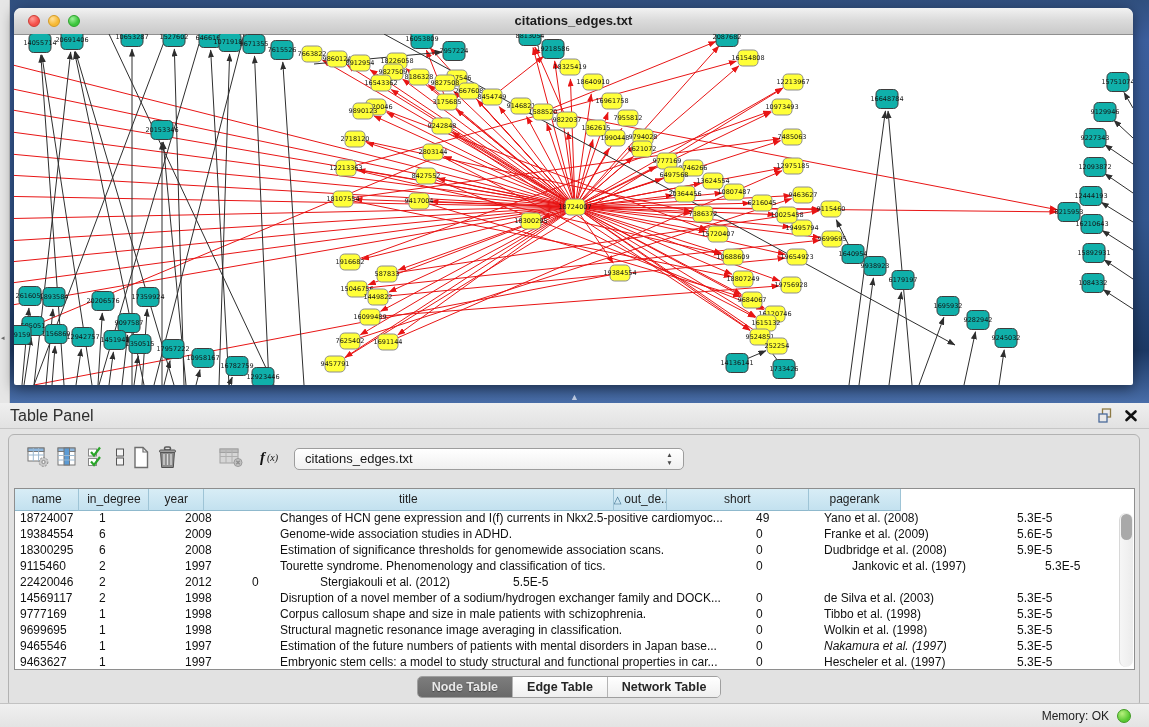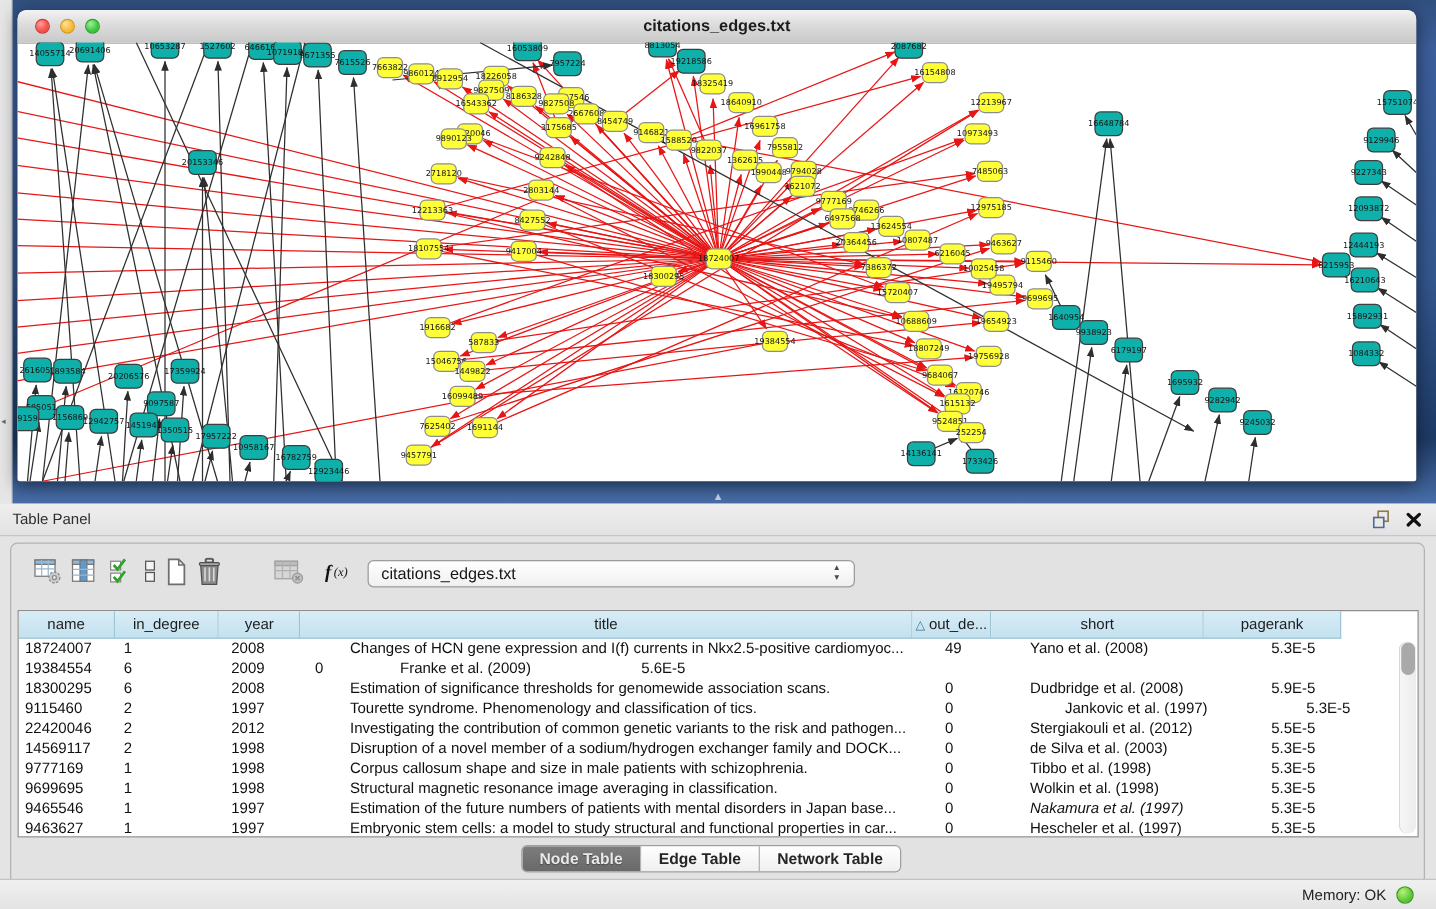--- a/index.html
+++ b/index.html
@@ -20,36 +20,36 @@
   #tl-min{left:34px;background:radial-gradient(circle at 35% 30%,#ffe09a,#f7b934 60%);border:1px solid #d59a23;}
   #tl-zoom{left:54px;background:radial-gradient(circle at 35% 30%,#9ef09a,#3dc63d 60%);border:1px solid #2ba32b;}
   #win-title{left:0;top:0;width:100%;height:26px;line-height:26px;text-align:center;
     font-size:13px;font-weight:bold;color:#1c1c1c;}
   #graph-svg{position:absolute;left:0;top:26px;}
   #divider-mark{left:560px;top:392px;color:#b9c6dd;font-size:9px;}
   
   #table-panel{left:0;top:403px;width:1149px;height:300px;background:#e4e4e4;}
   #panel-header{left:0;top:0;width:1149px;height:25px;background:linear-gradient(180deg,#efefef,#e2e2e2);
     border-bottom:1px solid #c6c6c6;}
-  #panel-title{left:10px;top:0;height:25px;line-height:25px;font-size:12px;color:#2e2e2e;}
+  #panel-title{left:10px;top:0;height:25px;line-height:25px;font-size:16px;color:#2e2e2e;}
   #float-icon{left:1098px;top:5px;width:16px;height:15px;}
   #close-icon{left:1124px;top:5px;width:14px;height:15px;}
   #panel-inset{left:8px;top:31px;width:1132px;height:271px;background:#e2e2e2;
     border:1px solid #b2b2b2;border-radius:6px 6px 3px 3px;box-sizing:border-box;}
   
   #toolbar{left:8px;top:9px;height:34px;width:1110px;}
   .tb-icon{position:absolute;top:2px;cursor:default;}
   #combo{left:277px;top:4px;width:390px;height:22px;background:linear-gradient(180deg,#ffffff,#f0f0f0);
     border:1px solid #9d9d9d;border-radius:5px;box-sizing:border-box;}
   #combo-label{left:10px;top:0;height:20px;line-height:20px;font-size:13px;color:#161616;}
   #combo-spin{right:9px;top:2px;width:9px;height:16px;font-size:6.5px;line-height:8px;color:#4a4a4a;text-align:center;}
   
   #tableblock{left:5px;top:53px;width:1121px;height:182px;background:#fff;border:1px solid #8e8e8e;
     box-sizing:border-box;overflow:hidden;}
-  #thead{position:absolute;left:0;top:0;height:22px;width:1058px;display:flex;}
+  #thead{position:absolute;left:0;top:0;height:22px;width:886px;display:flex;}
   .th{box-sizing:border-box;height:22px;line-height:21px;background:linear-gradient(180deg,#d8edf6,#c3e1ef);
     border-right:1px solid #9ec4d6;border-bottom:1px solid #8fb9cd;
     font-size:12px;color:#1d1d1d;text-align:center;overflow:hidden;white-space:nowrap;}
   .th .sort-tri{font-size:10px;color:#3c6f8e;margin-right:3px;}
   #tbody{position:absolute;left:0;top:22px;width:1119px;}
   .tr{display:flex;height:16px;}
   .td{box-sizing:border-box;height:16px;line-height:15px;font-size:12px;color:#101010;
     overflow:hidden;white-space:nowrap;padding-left:5px;}
   .td.c3{padding-left:33px;}
   .td.c5{padding-left:8px;}
@@ -581,20 +581,21 @@
             <div class="td c2" style="width: 67px;">2008</div>
             <div class="td c3" style="width: 504px;">Changes of HCN gene expression and I(f) currents in Nkx2.5-positive cardiomyoc...</div>
             <div class="td c4" style="width: 65px;">49</div>
             <div class="td c5" style="width: 175px;">Yano et al. (2008)</div>
             <div class="td c6" style="width: 113px;">5.3E-5</div>
           </div>
           <div class="tr">
             <div class="td c0" style="width: 79px;">19384554</div>
             <div class="td c1" style="width: 86px;">6</div>
             <div class="td c2" style="width: 67px;">2009</div>
+            <div class="td c3" style="width: 504px;">Genome-wide association studies in ADHD.</div>
             <div class="td c4" style="width: 65px;">0</div>
             <div class="td c5" style="width: 175px;">Franke et al. (2009)</div>
             <div class="td c6" style="width: 113px;">5.6E-5</div>
           </div>
           <div class="tr">
             <div class="td c0" style="width: 79px;">18300295</div>
             <div class="td c1" style="width: 86px;">6</div>
             <div class="td c2" style="width: 67px;">2008</div>
             <div class="td c3" style="width: 504px;">Estimation of significance thresholds for genomewide association scans.</div>
             <div class="td c4" style="width: 65px;">0</div>
@@ -607,21 +608,20 @@
             <div class="td c2" style="width: 67px;">1997</div>
             <div class="td c3" style="width: 504px;">Tourette syndrome. Phenomenology and classification of tics.</div>
             <div class="td c4" style="width: 65px;">0</div>
             <div class="td c5" style="width: 175px; margin-left: 28px;">Jankovic et al. (1997)</div>
             <div class="td c6" style="width: 113px;">5.3E-5</div>
           </div>
           <div class="tr">
             <div class="td c0" style="width: 79px;">22420046</div>
             <div class="td c1" style="width: 86px;">2</div>
             <div class="td c2" style="width: 67px;">2012</div>
-            <div class="td c3" style="width: 504px;">Investigating the contribution of common genetic variants to the risk and pathogen...</div>
             <div class="td c4" style="width: 65px;">0</div>
             <div class="td c5" style="width: 175px;">Stergiakouli et al. (2012)</div>
             <div class="td c6" style="width: 113px;">5.5E-5</div>
           </div>
           <div class="tr">
             <div class="td c0" style="width: 79px;">14569117</div>
             <div class="td c1" style="width: 86px;">2</div>
             <div class="td c2" style="width: 67px;">1998</div>
             <div class="td c3" style="width: 504px;">Disruption of a novel member of a sodium/hydrogen exchanger family and DOCK...</div>
             <div class="td c4" style="width: 65px;">0</div>

